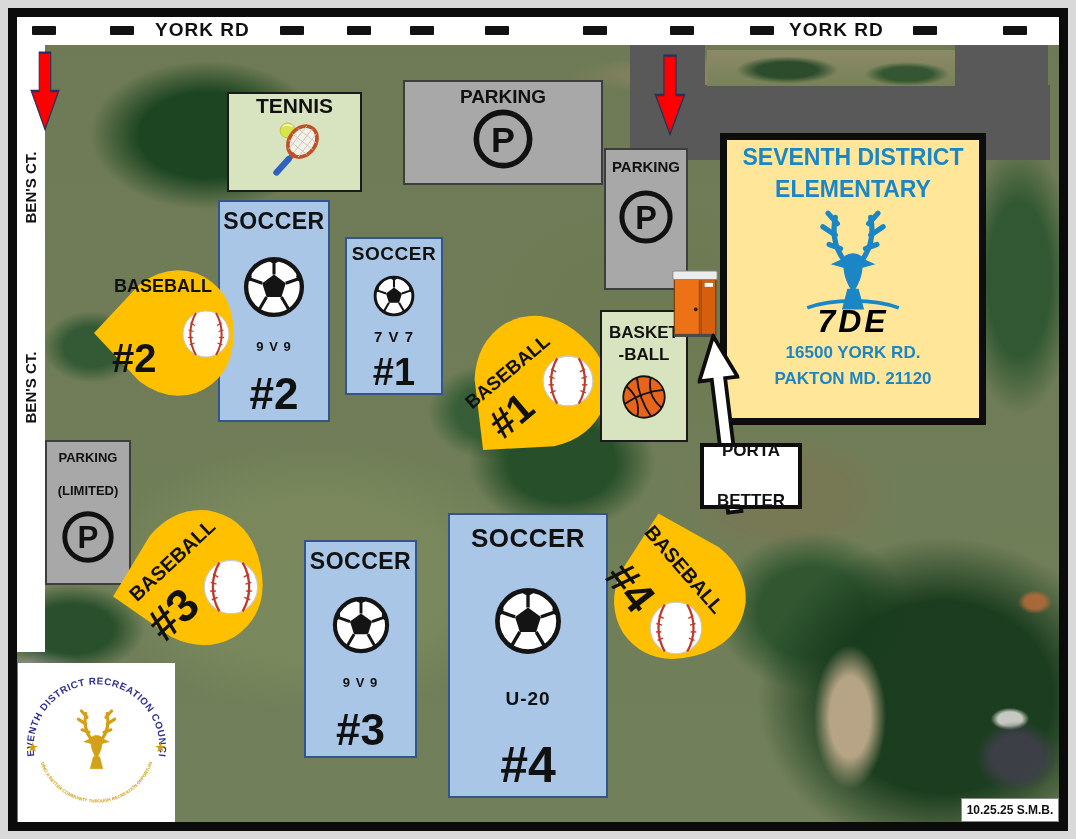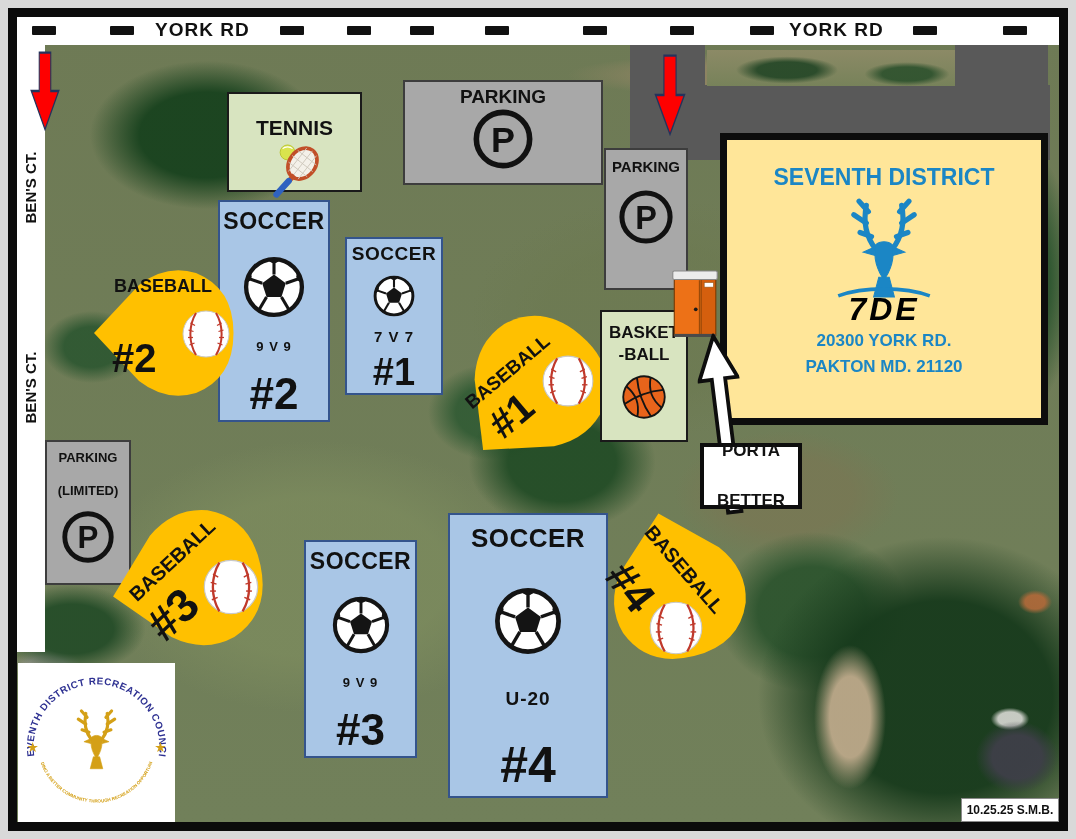--- a/index.html
+++ b/index.html
@@ -40,21 +40,21 @@
   .box{position:absolute;font-weight:bold;color:#111;z-index:4;}
   .greenbox{background:#d8e4c0;border:2px solid #1a1a1a;display:flex;flex-direction:column;align-items:center;}
   .graybox{background:#a8a8a8;border:2px solid #3d3d3d;display:flex;flex-direction:column;align-items:center;}
   .bluebox{background:#a9c6e6;border:2px solid #34548c;display:flex;flex-direction:column;align-items:center;justify-content:space-between;}
   .soc-title{font-size:23px;letter-spacing:0.5px;}
   .soc-fmt{font-size:13px;letter-spacing:1px;}
   .soc-num{font-size:44px;line-height:0.9;}
   .bbf{position:absolute;z-index:4;}
   .bb-shape{position:absolute;left:0;top:0;width:100%;height:100%;overflow:visible;}
   .bb-el{position:absolute;font-weight:bold;color:#111;white-space:nowrap;}
-  .school{position:absolute;left:703px;top:116px;width:328px;height:292px;background:#ffe699;border:7px solid #0d0d0d;z-index:4;display:flex;flex-direction:column;align-items:center;padding-top:21px;}
+  .school{position:absolute;left:703px;top:116px;width:266px;height:292px;background:#ffe699;border:7px solid #0d0d0d;z-index:4;display:flex;flex-direction:column;align-items:center;padding-top:1px;}
   .school .title{color:#1b86c5;font-weight:bold;font-size:23px;line-height:1.4;text-align:center;}
   .school .addr{color:#1b86c5;font-weight:bold;font-size:17px;line-height:1.5;text-align:center;}
   .sevende{color:#000000;font-weight:bold;font-style:italic;font-size:32px;letter-spacing:3px;margin-top:-8px;}
   .portabox{position:absolute;left:683px;top:426px;width:102px;height:66px;background:#fff;border:4px solid #0d0d0d;z-index:6;display:flex;flex-direction:column;align-items:center;justify-content:center;font-weight:bold;font-size:17px;line-height:1.4;color:#111;gap:26px;}
   .datestamp{position:absolute;right:0px;bottom:0px;width:98px;height:24px;background:#fff;border:1px solid #8a8a8a;z-index:6;display:flex;align-items:center;justify-content:center;font-weight:bold;font-size:12px;color:#111;}
   .councillogo{position:absolute;left:1px;top:646px;width:157px;height:159px;background:#fff;z-index:5;}
   svg{display:block;}
   .icon{flex:none;}
 </style>
 </head>
@@ -192,21 +192,21 @@
     </div>
 
     <svg class="abs" style="left:10px;top:34px;z-index:3;" width="36" height="80" viewBox="0 0 100 100" preserveAspectRatio="none">
         <use href="#redarrow" xlink:href="#redarrow"></use>
       </svg>
     <svg class="abs" style="left:634px;top:37px;z-index:3;" width="38" height="82" viewBox="0 0 100 100" preserveAspectRatio="none">
         <use href="#redarrow" xlink:href="#redarrow"></use>
       </svg>
 
     <div class="box greenbox" style="left:210px;top:75px;width:135px;height:100px;">
-      <div style="font-size:21px;margin-top:22px;">TENNIS</div>
+      <div style="font-size:21px;margin-top:0;">TENNIS</div>
       <svg class="icon" width="62" height="62" viewBox="0 0 100 100">
           <use href="#racketicon" xlink:href="#racketicon"></use>
         </svg>
     </div>
 
     <div class="box graybox" style="left:386px;top:63px;width:200px;height:105px;">
       <div style="font-size:19px;margin-top:4px;">PARKING</div>
       <svg class="icon" width="62" height="62" viewBox="0 0 100 100">
         <use href="#parkingsym" xlink:href="#parkingsym"></use>
         <text x="50" y="71" text-anchor="middle" font-size="58" font-weight="bold" fill="#111" font-family="Liberation Sans, sans-serif">P</text>
@@ -225,26 +225,27 @@
       <div style="font-size:13px;margin-top:8px;">PARKING</div>
       <div style="font-size:13px;margin-top:18px;">(LIMITED)</div>
       <svg class="icon" style="margin-top:12px;" width="54" height="54" viewBox="0 0 100 100">
         <use href="#parkingsym" xlink:href="#parkingsym"></use>
         <text x="50" y="71" text-anchor="middle" font-size="58" font-weight="bold" fill="#111" font-family="Liberation Sans, sans-serif">P</text>
       </svg>
     </div>
 
     <div class="school">
       <div class="title">SEVENTH DISTRICT</div>
+      <div class="title">ELEMENTARY</div>
       <svg width="120" height="104" viewBox="0 0 100 100" style="color:#1b86c5;margin-top:2px;">
         <use href="#deerhead" xlink:href="#deerhead"></use>
         <path d="M6,97 C30,88 70,88 94,97" fill="none" stroke="#1b86c5" stroke-width="3.5"></path>
       </svg>
       <div class="sevende">7DE</div>
-      <div class="addr">20300 YORK RD.</div>
+      <div class="addr">16500 YORK RD.</div>
       <div class="addr">PAKTON MD. 21120</div>
     </div>
 
     <div class="box bluebox" style="left:201px;top:183px;width:112px;height:222px;padding:6px 0;">
       <div class="soc-title">SOCCER</div>
       <svg class="icon" width="62" height="62" viewBox="0 0 100 100">
           <use href="#soccerball" xlink:href="#soccerball"></use>
         </svg>
       <div class="soc-fmt">9 V 9</div>
       <div class="soc-num">#2</div>

